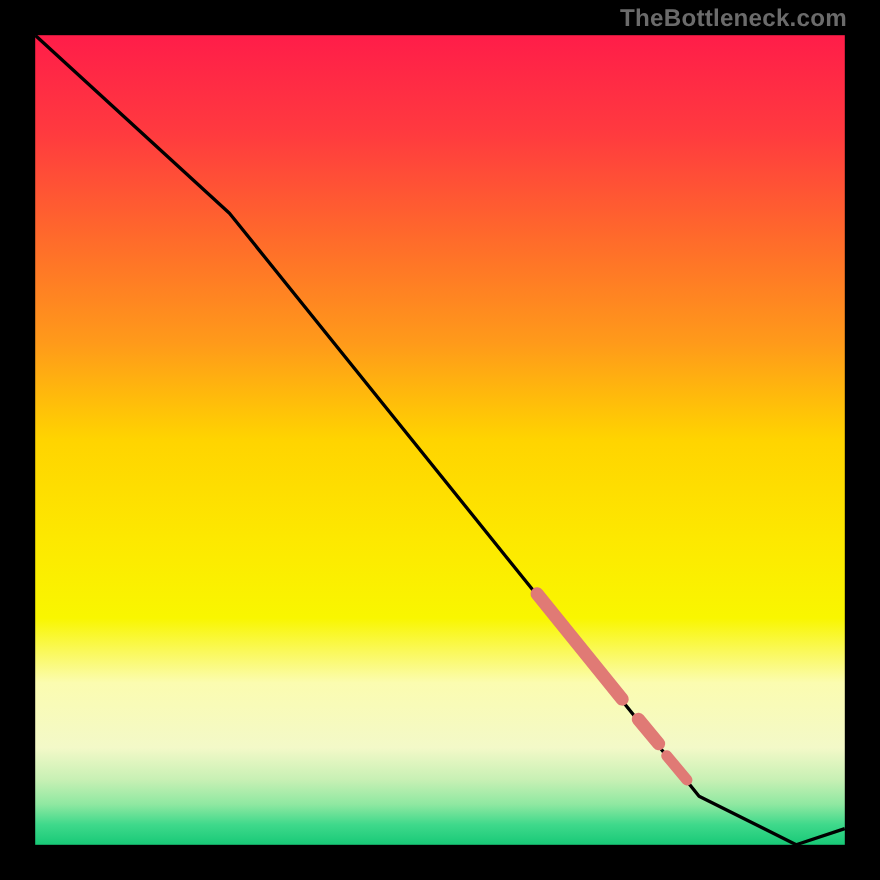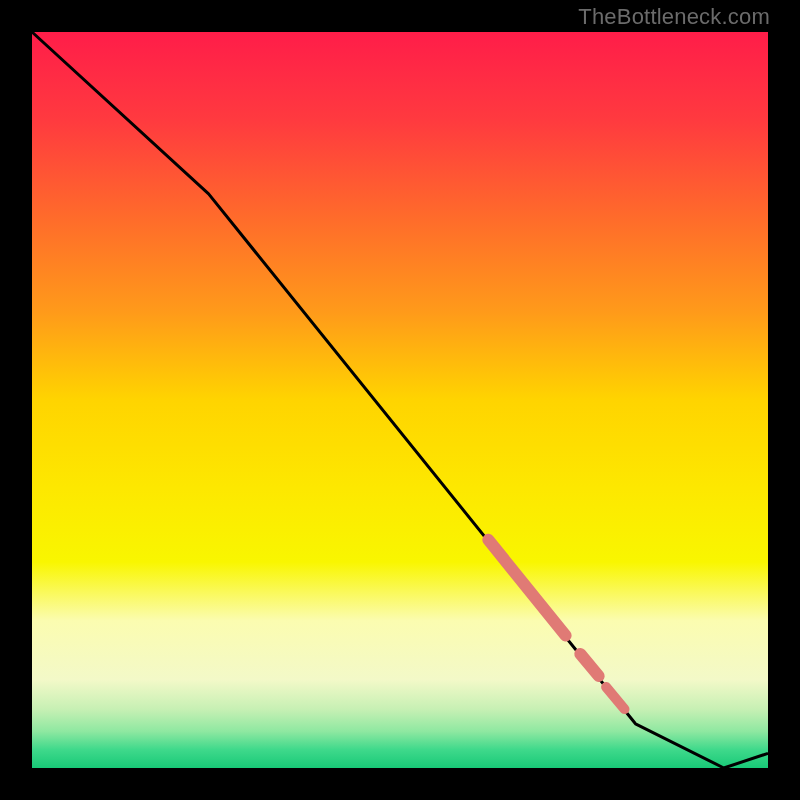--- a/index.html
+++ b/index.html
@@ -26,21 +26,21 @@
     width: 736px;
     height: 736px;
     
   }
   .watermark {
     position: absolute;
     top: 4px;
     right: 30px;
     color: #6b6b6b;
     font-size: 22px;
-    font-weight: 400;
+    font-weight: 700;
     letter-spacing: 0.2px;
   }
   svg.overlay {
     position: absolute;
     top: 32px;
     left: 32px;
     width: 736px;
     height: 736px;
     overflow: visible;
   }

